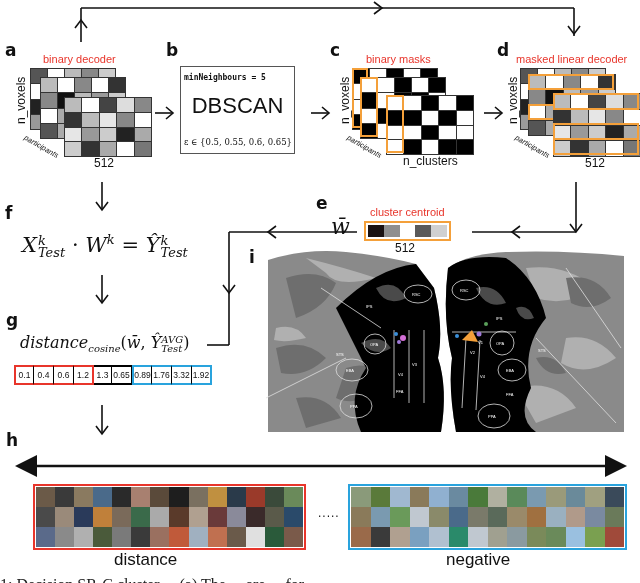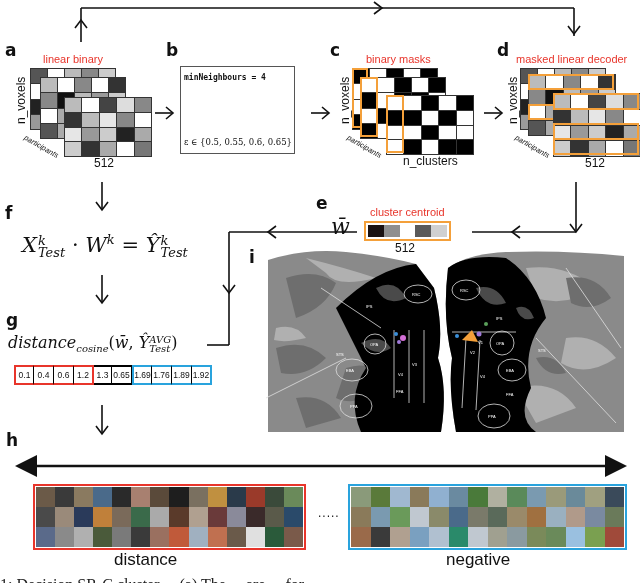--- a/index.html
+++ b/index.html
@@ -68,21 +68,21 @@
     <line x1="102" y1="405" x2="102" y2="434"></line>
     <polyline points="96,426 102,434 108,426"></polyline>
 
     <line x1="30" y1="466" x2="612" y2="466" stroke-width="2.5"></line>
   </g>
   <polygon points="15,466 37,455 37,477" fill="#111"></polygon>
   <polygon points="627,466 605,455 605,477" fill="#111"></polygon>
 </svg>
 
 <div class="plabel" style="left:5px;top:40px;">a</div>
-<div class="rtitle" style="left:43px;top:53px;">linear binary</div>
+<div class="rtitle" style="left:43px;top:53px;">binary decoder</div>
 <div class="axis-v" style="left:14px;top:124px;">n_voxels</div>
 <div class="grid" style="left:30px;top:68px;width:84px;height:60px;">
   <div style="background:#555"></div>
     <div style="background:#fff"></div>
     <div style="background:#bbb"></div>
     <div style="background:#888"></div>
     <div style="background:#ccc"></div>
   <div style="background:#fff"></div>
     <div style="background:#999"></div>
     <div style="background:#ddd"></div>
@@ -141,21 +141,22 @@
     <div style="background:#333"></div>
     <div style="background:#aaa"></div>
     <div style="background:#fff"></div>
     <div style="background:#777"></div>
 </div>
 <div class="axis-s" style="left:27px;top:133px;">participants</div>
 <div class="axis" style="left:94px;top:156px;">512</div>
 
 <div class="plabel" style="left:166px;top:40px;">b</div>
 <div class="abs" style="left:180px;top:66px;width:115px;height:88px;border:1px solid #555;box-sizing:border-box;">
-  <div class="abs" style="left:3px;top:6px;font-family:'DejaVu Sans Mono',monospace;font-size:8px;font-weight:bold;white-space:nowrap;">minNeighbours = 4</div>
+  <div class="abs" style="left:3px;top:6px;font-family:'DejaVu Sans Mono',monospace;font-size:8px;font-weight:bold;white-space:nowrap;">minNeighbours = 5</div>
+  <div class="abs" style="left:0;width:113px;top:26px;text-align:center;font-size:22px;">DBSCAN</div>
   <div class="abs" style="left:3px;top:70px;font-family:'DejaVu Serif',serif;font-size:8.5px;white-space:nowrap;">ε ∈ {0.5, 0.55, 0.6, 0.65}</div>
 </div>
 
 <div class="plabel" style="left:330px;top:40px;">c</div>
 <div class="rtitle" style="left:366px;top:53px;">binary masks</div>
 <div class="axis-v" style="left:338px;top:124px;">n_voxels</div>
 <div class="grid" style="left:352px;top:68px;width:84px;height:60px;">
   <div style="background:#000"></div>
     <div style="background:#fff"></div>
     <div style="background:#000"></div>
@@ -317,33 +318,33 @@
 <div class="axis" style="left:395px;top:241px;">512</div>
 
 <div class="plabel" style="left:5px;top:203px;">f</div>
 <div class="mathf" style="left:22px;top:232px;font-size:21px;">
   <span>X</span><span style="display:inline-block;vertical-align:middle;line-height:0.9;font-size:13px;margin-left:1px;"><span style="display:block;">k</span><span style="display:block;">Test</span></span>
   <span style="font-style:normal;"> · </span><span>W</span><sup style="font-size:13px;">k</sup>
   <span style="font-style:normal;"> = </span><span>Ŷ</span><span style="display:inline-block;vertical-align:middle;line-height:0.9;font-size:13px;margin-left:1px;"><span style="display:block;">k</span><span style="display:block;">Test</span></span>
 </div>
 
 <div class="plabel" style="left:6px;top:310px;">g</div>
-<div class="mathf" style="left:8px;top:333px;font-size:16px;">
+<div class="mathf" style="left:20px;top:333px;font-size:16px;">
   <span>distance</span><sub style="font-size:10px;">cosine</sub><span style="font-style:normal;">(</span><span>w̄</span><span style="font-style:normal;">, </span><span>Ŷ</span><span style="display:inline-block;vertical-align:middle;line-height:0.9;font-size:10px;"><span style="display:block;">AVG</span><span style="display:block;">Test</span></span><span style="font-style:normal;">)</span>
 </div>
 <div class="dist-row" style="left:14px;top:365px;">
   <div class="cell" style="border-left:2px solid #e8352b;border-top-color:#e8352b;border-bottom-color:#e8352b;">0.1</div>
   <div class="cell" style="border-top-color:#e8352b;border-bottom-color:#e8352b;">0.4</div>
   <div class="cell" style="border-top-color:#e8352b;border-bottom-color:#e8352b;">0.6</div>
   <div class="cell" style="border-top-color:#e8352b;border-bottom-color:#e8352b;border-right:2px solid #e8352b;">1.2</div>
   <div class="cell" style="width:18px;">1.3</div>
   <div class="cell" style="width:20px;">0.65</div>
-  <div class="cell" style="border-left:2px solid #29a3dd;border-top-color:#29a3dd;border-bottom-color:#29a3dd;">1.69</div>
+  <div class="cell" style="border-left:2px solid #29a3dd;border-top-color:#29a3dd;border-bottom-color:#29a3dd;">0.89</div>
   <div class="cell" style="border-top-color:#29a3dd;border-bottom-color:#29a3dd;">1.76</div>
-  <div class="cell" style="border-top-color:#29a3dd;border-bottom-color:#29a3dd;">1.89</div>
+  <div class="cell" style="border-top-color:#29a3dd;border-bottom-color:#29a3dd;">3.32</div>
   <div class="cell" style="border-top-color:#29a3dd;border-bottom-color:#29a3dd;border-right:2px solid #29a3dd;">1.92</div>
 </div>
 
 <div class="plabel" style="left:249px;top:247px;">i</div>
 <svg class="abs" style="left:266px;top:248px;" width="360" height="185">
 
   <path d="M2,12 Q40,0 80,4 Q120,8 150,16 L168,40 Q178,80 172,110 Q182,140 175,184 L2,184 Z" fill="#8a8a8a"></path>
   <path d="M20,30 Q50,20 70,35 Q60,60 30,70 Z M10,100 Q40,90 60,110 Q40,130 15,125 Z M80,120 Q110,110 120,140 Q90,160 70,150 Z M30,150 Q60,145 75,170 L40,180 Z" fill="#6e6e6e"></path>
   <path d="M40,10 Q80,20 110,30 Q70,40 60,25 Z M10,80 Q30,75 40,90 Q20,95 8,92 Z" fill="#b0b0b0"></path>
   <path d="M70,60 Q110,20 150,16 L168,40 Q178,80 172,110 Q182,140 175,184 L95,184 Q80,150 100,120 Q85,90 70,60 Z" fill="#000"></path>

